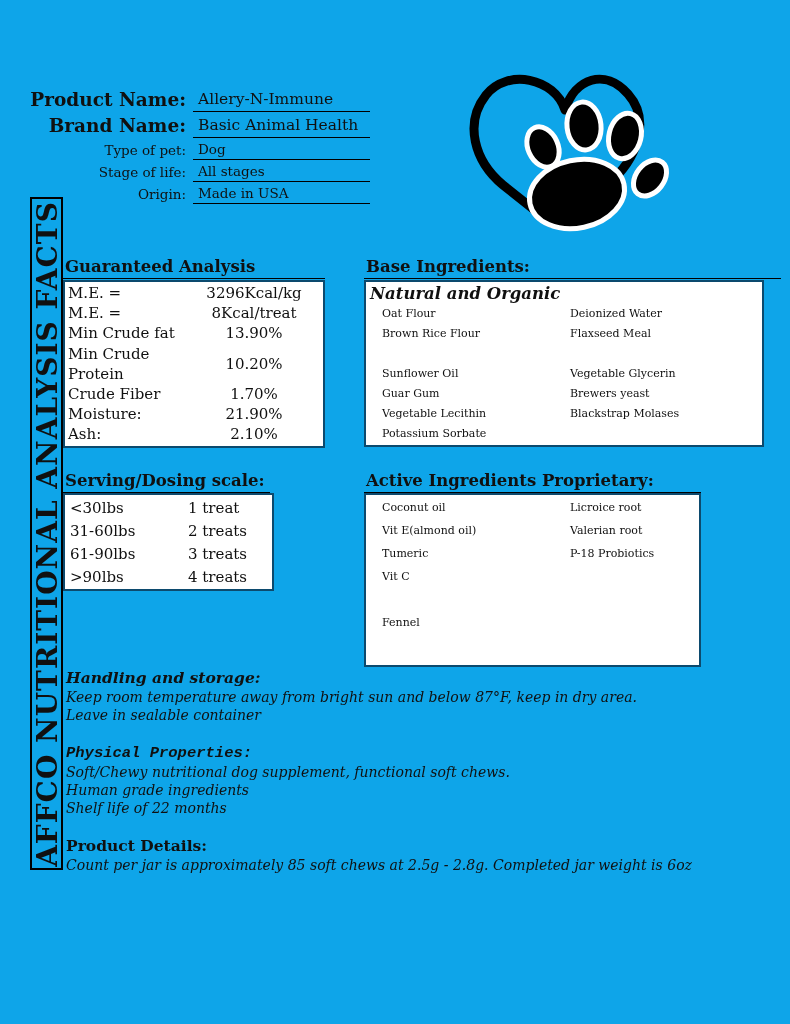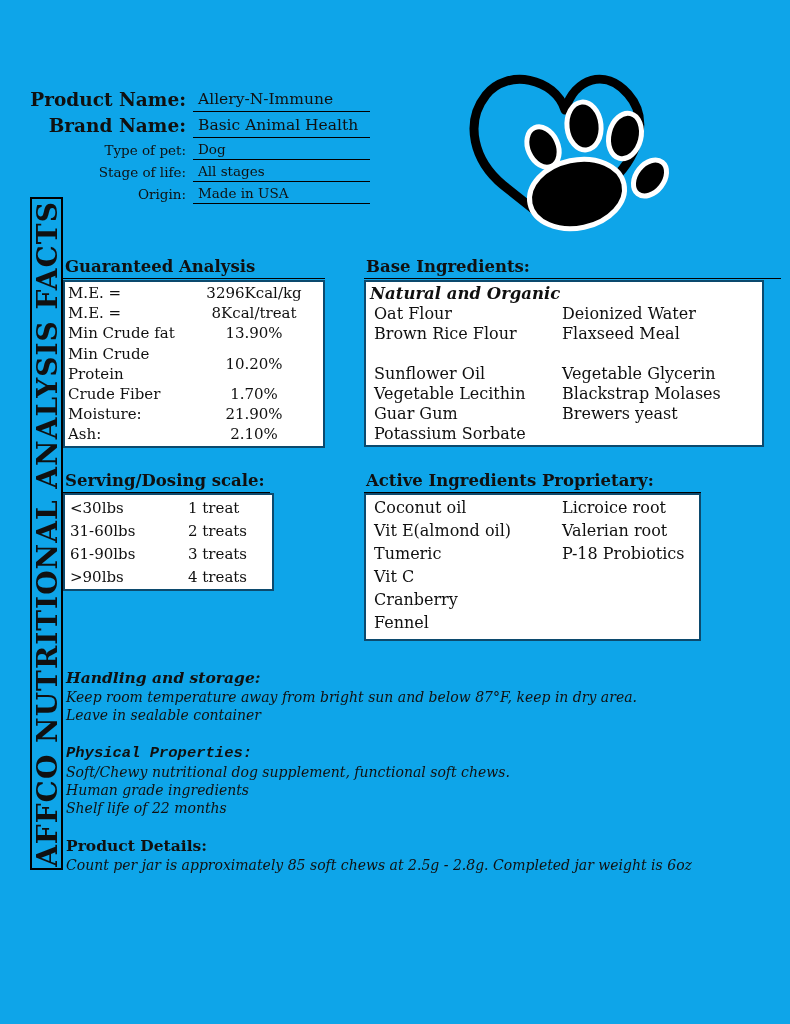--- a/index.html
+++ b/index.html
@@ -28,29 +28,29 @@
         border-bottom:1.5px solid #000;box-sizing:border-box;padding:0 0 1px 2px;}
   #ga-head{left:63px;top:256px;width:262px;}
   #bi-head{left:364px;top:256px;width:417px;}
   #ss-head{left:63px;top:470px;width:207px;}
   #ai-head{left:364px;top:470px;width:337px;}
   
   .box{position:absolute;border:2px solid #0c4a6e;box-sizing:border-box;background:#fff;}
   #ga-box{left:63px;top:280px;width:262px;height:168px;padding-top:1px;}
   #bi-box{left:364px;top:280px;width:400px;height:167px;padding-top:1px;}
   #ss-box{left:63px;top:493px;width:211px;height:98px;padding-top:1px;}
-  #ai-box{left:364px;top:493px;width:337px;height:148px;padding-top:1px;}
+  #ai-box{left:364px;top:493px;width:337px;height:174px;padding-top:1px;}
   
   .ga-row{display:flex;align-items:center;min-height:20px;font-size:15px;line-height:20px;padding-left:3px;}
   .ga-row .l{flex:1;}
   .ga-row .v{width:138px;text-align:center;}
   .ga-row.tall{min-height:41px;}
   
   .sub{font-style:italic;font-weight:bold;font-size:16.5px;line-height:21px;padding-left:4px;}
-  .tc-row{display:flex;min-height:20px;font-size:16px;line-height:20px;padding-left:8px;align-items:center;}
+  .tc-row{display:flex;min-height:20px;font-size:11px;line-height:20px;padding-left:16px;align-items:center;}
   .tc-row .l{width:188px;}
   .tc-row .r{flex:1;}
   .tc-row.airow{min-height:23px;line-height:23px;}
   
   .ss-row{display:flex;align-items:center;min-height:23px;font-size:15px;line-height:22px;padding-left:5px;}
   .ss-row .l{width:118px;}
   .ss-row .v{flex:1;}
   
   .notes{position:absolute;left:66px;top:668px;width:690px;}
   .note-head{font-weight:bold;font-style:italic;font-size:15.5px;line-height:20px;margin:0;}
@@ -146,28 +146,28 @@
     </div>
     <div class="tc-row">
       <span class="l"></span>
       <span class="r"></span>
     </div>
     <div class="tc-row">
       <span class="l">Sunflower Oil</span>
       <span class="r">Vegetable Glycerin</span>
     </div>
     <div class="tc-row">
+      <span class="l">Guar Gum</span>
+      <span class="r">Brewers yeast</span>
+    </div>
+    <div class="tc-row">
       <span class="l">Vegetable Lecithin</span>
       <span class="r">Blackstrap Molases</span>
     </div>
     <div class="tc-row">
-      <span class="l">Guar Gum</span>
-      <span class="r">Brewers yeast</span>
-    </div>
-    <div class="tc-row">
       <span class="l">Potassium Sorbate</span>
       <span class="r"></span>
     </div>
   </div>
 
   <div class="sec-head" id="ss-head">Serving/Dosing scale:</div>
   <div class="box" id="ss-box">
     <div class="ss-row">
       <span class="l">&lt;30lbs</span>
       <span class="v">1 treat</span>
@@ -198,21 +198,20 @@
     </div>
     <div class="tc-row airow">
       <span class="l">Tumeric</span>
       <span class="r">P-18 Probiotics</span>
     </div>
     <div class="tc-row airow">
       <span class="l">Vit C</span>
       <span class="r"></span>
     </div>
     <div class="tc-row airow">
-      <span class="l">Cranberry</span>
       <span class="r"></span>
     </div>
     <div class="tc-row airow">
       <span class="l">Fennel</span>
       <span class="r"></span>
     </div>
   </div>
 
   <div class="notes">
     <p class="note-head">Handling and storage:</p>

